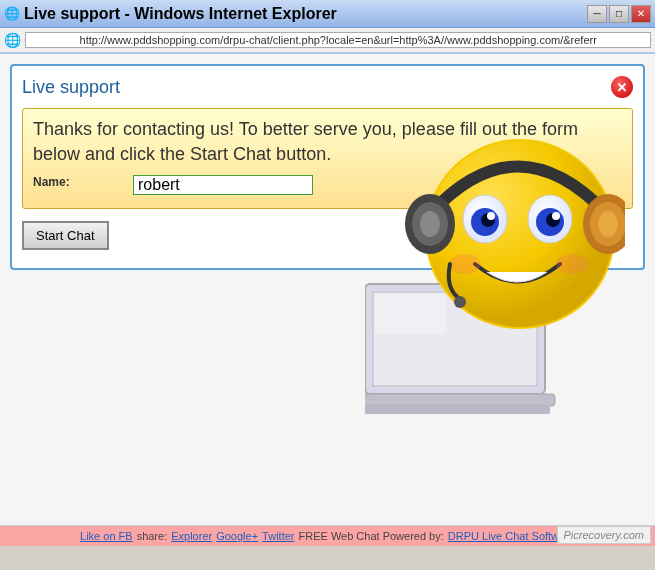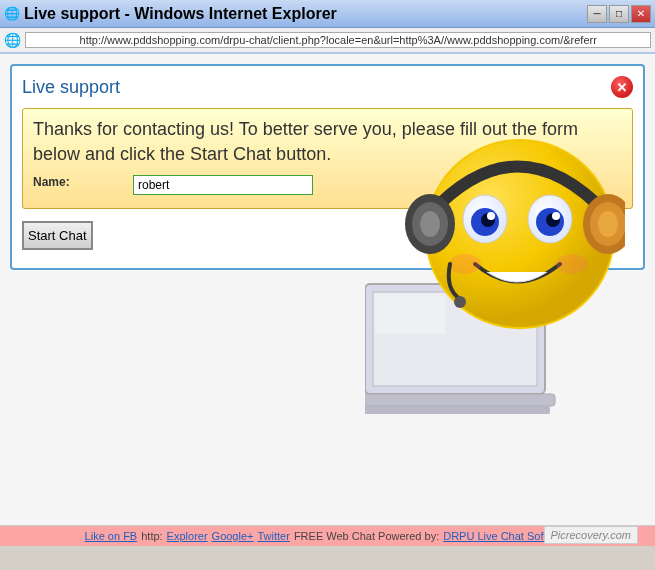--- a/index.html
+++ b/index.html
@@ -142,32 +142,32 @@
       font-size: 12px;
       color: #333;
       font-weight: bold;
     }
     .form-input {
       width: 180px;
       height: 20px;
       border: 1px solid #40a040;
       background: white;
       padding: 0 4px;
-      font-size: 12px;
+      font-size: 16px;
       outline: none;
     }
     .form-input.empty {
       background: #ffffa0;
       border: 1px solid #c0a000;
     }
 
     
     .start-chat-btn {
       display: inline-block;
-      padding: 5px 4px;
+      padding: 5px 12px;
       background: linear-gradient(to bottom, #f0f0f0, #d0d0d0);
       border: 2px solid #888;
       font-size: 13px;
       cursor: pointer;
       color: #000;
       margin-top: 2px;
       margin-bottom: 8px;
     }
 
     
@@ -204,21 +204,21 @@
       align-items: center;
     }
     .footer-link {
       color: #2060c0;
       text-decoration: underline;
       cursor: pointer;
     }
     .footer-watermark {
       position: absolute;
       bottom: 2px;
-      right: 17px;
+      right: 4px;
       font-size: 11px;
       color: #888;
       font-style: italic;
       background: #f0f0f0;
       border: 1px solid #ccc;
       padding: 2px 6px;
     }
   </style>
 </head>
 <body>
@@ -329,21 +329,21 @@
 
       <path d="M 85 140 Q 80 165 95 175" stroke="#333" stroke-width="4" fill="none" stroke-linecap="round"></path>
 
       <circle cx="95" cy="178" r="6" fill="#555"></circle>
     </svg>
   </div>
 
   <div class="footer-area">
     <div class="footer-links">
       <span class="footer-link">Like on FB</span>
-      <span>http:</span>
+      <span>share:</span>
       <span class="footer-link">Explorer</span>
       <span class="footer-link">Google+</span>
       <span class="footer-link">Twitter</span>
       <span>FREE Web Chat Powered by:</span>
       <span class="footer-link">DRPU Live Chat Software</span>
     </div>
     <div class="footer-watermark">Picrecovery.com</div>
   </div>
 
 </div>

